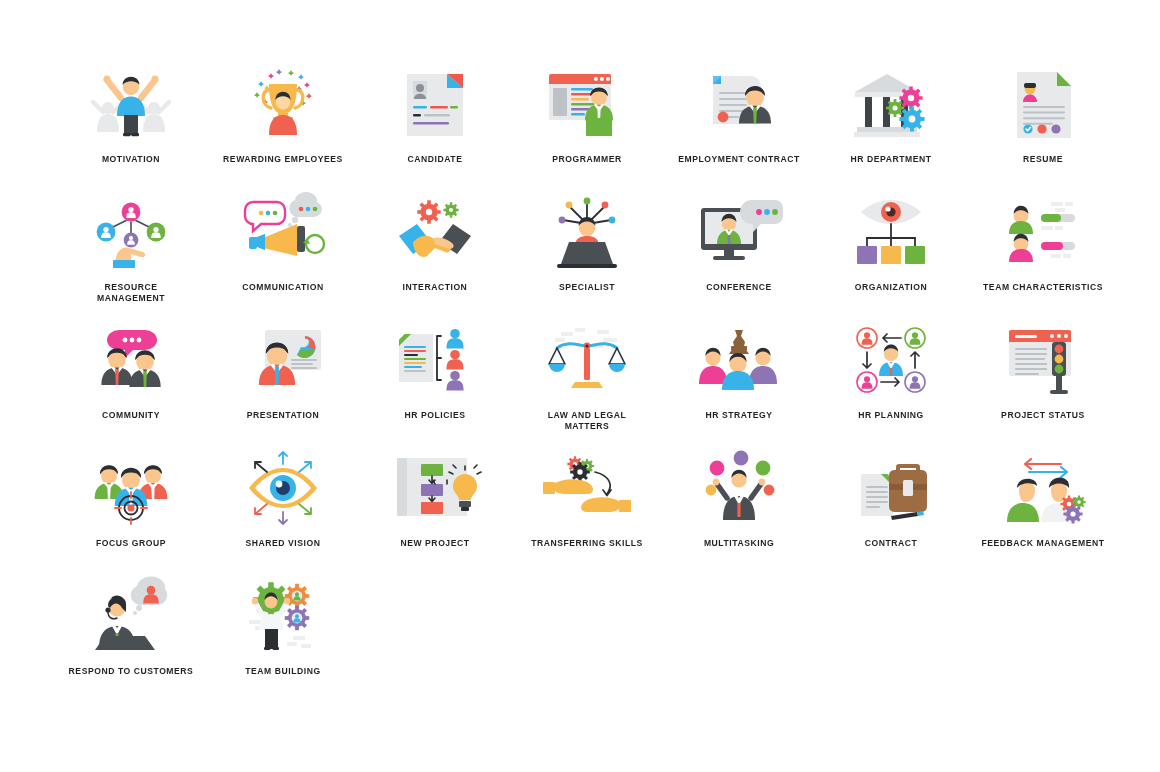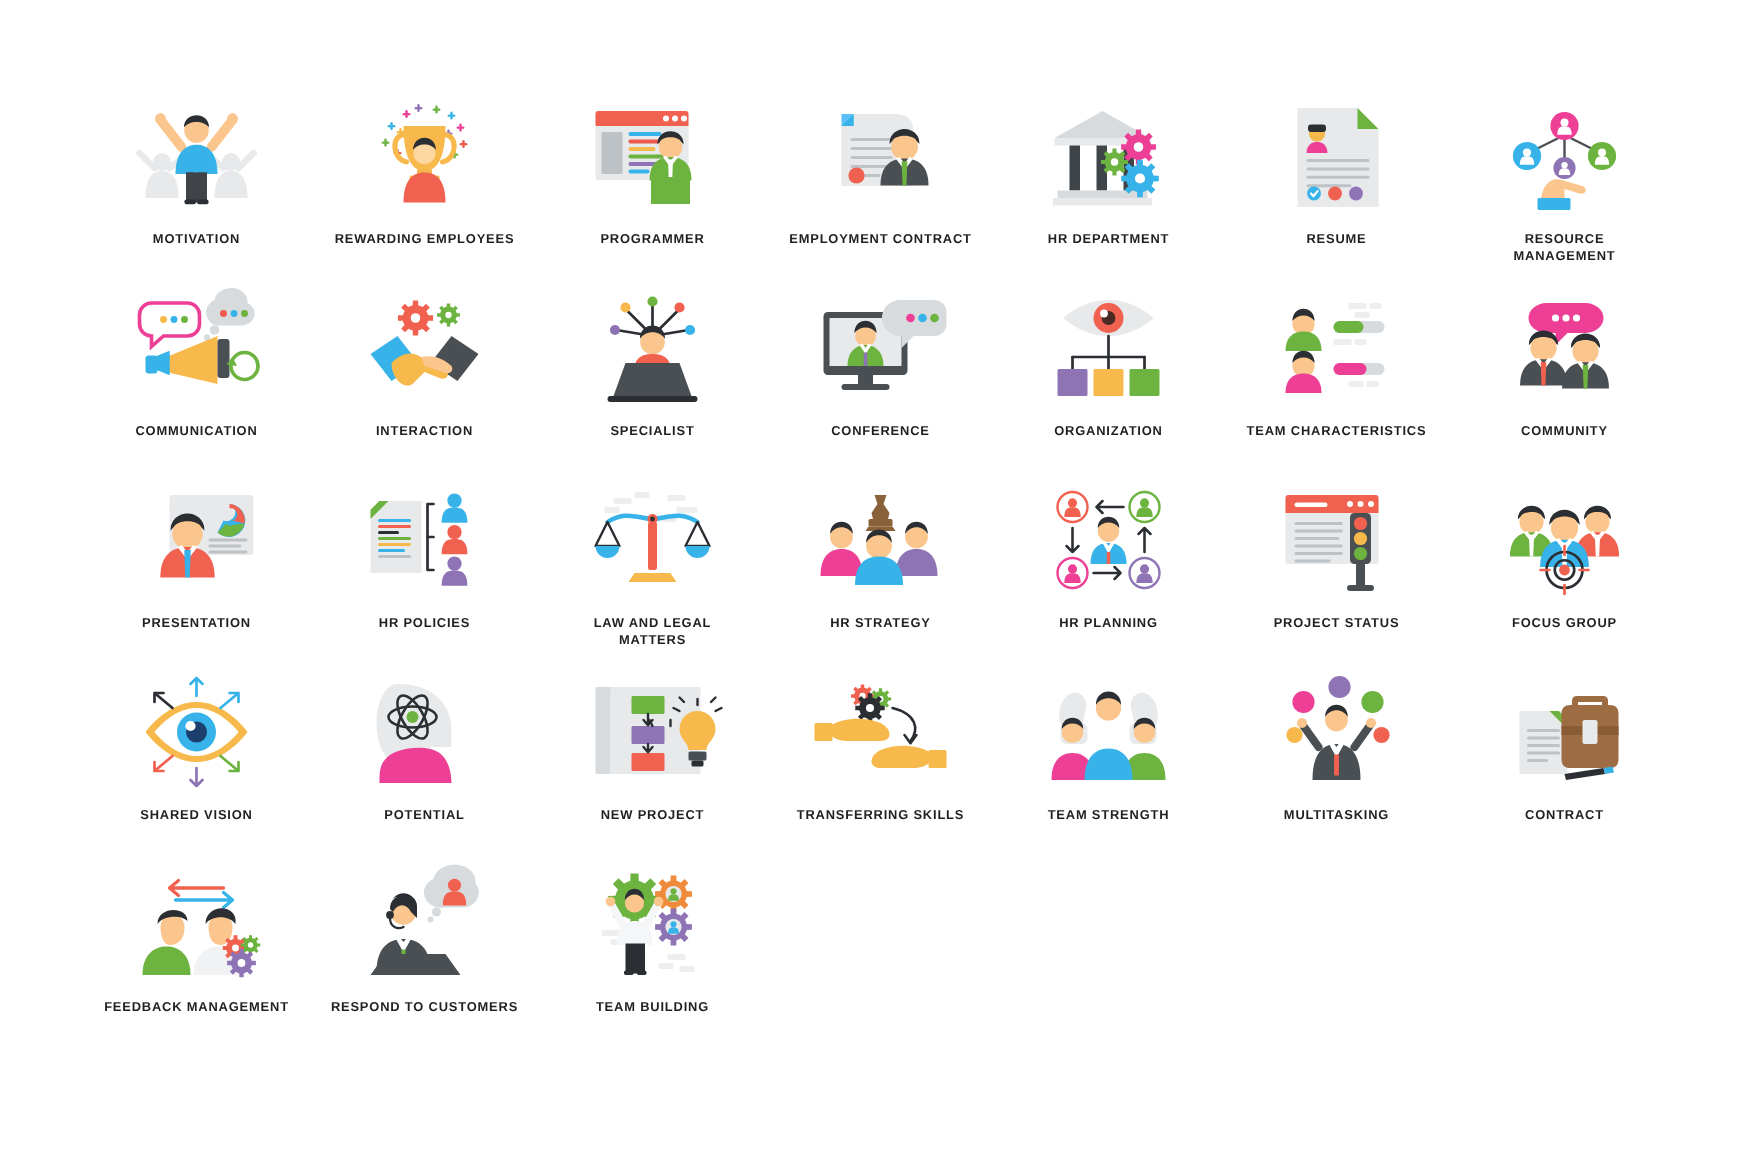--- a/index.html
+++ b/index.html
@@ -159,20 +159,39 @@
             <circle cx="48" cy="40" r="7.4" fill="#fcd7a1"></circle>
             <path d="M 40.4 38 C 40.4 27 55.6 27 55.6 38 C 52.6 33 43.4 33 40.4 38 Z" fill="#2b2e33"></path>
             <path d="M 34 73 C 34 57 41 53 48 53 C 55 53 62 57 62 73 Z" fill="#f1614f"></path>
           </svg>
         </div>
         <div class="icon-label">REWARDING EMPLOYEES</div>
       </div>
       <div class="icon-cell">
         <div class="icon-art">
           <svg viewBox="0 0 96 86" xmlns="http://www.w3.org/2000/svg">
+            <path d="M 20 12 L 60 12 L 76 26 L 76 74 L 20 74 Z" fill="#e7e9eb"></path>
+            <path d="M 60 12 L 76 26 L 60 26 Z" fill="#37b3ea"></path>
+            <path d="M 60 12 L 76 26 L 76 12 Z" fill="#ed5a4d"></path>
+            <rect x="26" y="19" width="14" height="18" fill="#d8dbde" rx="1"></rect>
+            <circle cx="33" cy="26" r="4" fill="#8a9096"></circle>
+            <path d="M 27 37 C 27 30 39 30 39 37 Z" fill="#8a9096"></path>
+            <rect x="26" y="44" width="14" height="2.6" fill="#37b3ea" rx="1.3"></rect>
+            <rect x="43" y="44" width="18" height="2.6" fill="#ed5a4d" rx="1.3"></rect>
+            <rect x="63" y="44" width="8" height="2.6" fill="#6cb33f" rx="1.3"></rect>
+            <rect x="26" y="52" width="8" height="2.4" fill="#2b2e33" rx="1.2"></rect>
+            <rect x="37" y="52" width="26" height="2.4" fill="#bdc2c6" rx="1.2"></rect>
+            <rect x="26" y="60" width="36" height="2.4" fill="#8e74b5" rx="1.2"></rect>
+          </svg>
+        </div>
+        <div class="icon-label">CANDIDATE</div>
+      </div>
+      <div class="icon-cell">
+        <div class="icon-art">
+          <svg viewBox="0 0 96 86" xmlns="http://www.w3.org/2000/svg">
             <rect x="10" y="12" width="62" height="46" fill="#e7e9eb" rx="2"></rect>
             <path d="M 10 14 a2 2 0 0 1 2 -2 L 70 12 a2 2 0 0 1 2 2 L 72 22 L 10 22 Z" fill="#f1614f"></path>
             <circle cx="57" cy="17" r="2" fill="#ffffff"></circle>
             <circle cx="63" cy="17" r="2" fill="#ffffff"></circle>
             <circle cx="69" cy="17" r="2" fill="#ffffff"></circle>
             <rect x="14" y="26" width="14" height="28" fill="#bdc2c6" rx="1"></rect>
             <rect x="32" y="26" width="22" height="2.6" fill="#37b3ea" rx="1.3"></rect>
             <rect x="32" y="31" width="30" height="2.6" fill="#ed5a4d" rx="1.3"></rect>
             <rect x="32" y="36" width="18" height="2.6" fill="#f7b94b" rx="1.3"></rect>
             <rect x="32" y="41" width="26" height="2.6" fill="#6cb33f" rx="1.3"></rect>
@@ -635,35 +654,20 @@
             <path d="M 32 26 L 20 16 M 26 16 L 20 16 L 20 22" stroke="#2b2e33" stroke-width="1.8" fill="none" stroke-linecap="round" stroke-linejoin="round"></path>
             <path d="M 32 58 L 20 68 M 26 68 L 20 68 L 20 62" stroke="#f1614f" stroke-width="1.8" fill="none" stroke-linecap="round" stroke-linejoin="round"></path>
             <path d="M 64 58 L 76 68 M 70 68 L 76 68 L 76 62" stroke="#6cb33f" stroke-width="1.8" fill="none" stroke-linecap="round" stroke-linejoin="round"></path>
           </svg>
         </div>
         <div class="icon-label">SHARED VISION</div>
       </div>
       <div class="icon-cell">
         <div class="icon-art">
           <svg viewBox="0 0 96 86" xmlns="http://www.w3.org/2000/svg">
-            <path d="M 30 10 C 56 10 66 26 66 40 L 66 52 L 52 52 L 52 64 L 30 64 C 20 60 16 48 16 36 C 16 22 22 10 30 10 Z" fill="#e7e9eb"></path>
-            <path d="M 22 60 C 28 52 50 50 58 56 C 64 60 66 70 66 76 L 18 76 C 18 70 18 64 22 60 Z" fill="#ee3f96"></path>
-            <g stroke="#2b2e33" stroke-width="1.7" fill="none">
-     <ellipse cx="40" cy="32" rx="16" ry="7"></ellipse>
-     <ellipse cx="40" cy="32" rx="16" ry="7" transform="rotate(60 40 32)"></ellipse>
-     <ellipse cx="40" cy="32" rx="16" ry="7" transform="rotate(120 40 32)"></ellipse>
-   </g>
-            <circle cx="40" cy="32" r="4" fill="#6cb33f"></circle>
-          </svg>
-        </div>
-        <div class="icon-label">POTENTIAL</div>
-      </div>
-      <div class="icon-cell">
-        <div class="icon-art">
-          <svg viewBox="0 0 96 86" xmlns="http://www.w3.org/2000/svg">
             <path d="M 14 12 C 18 12 20 16 20 20 L 20 70 L 80 70 L 80 12 Z" fill="#e7e9eb"></path>
             <path d="M 14 12 C 18 12 20 16 20 20 C 20 16 18 12 14 12 Z" fill="#bdc2c6"></path>
             <rect x="10" y="12" width="10" height="58" fill="#d8dbde" rx="1"></rect>
             <rect x="34" y="18" width="22" height="12" fill="#6cb33f" rx="1"></rect>
             <rect x="34" y="38" width="22" height="12" fill="#8e74b5" rx="1"></rect>
             <rect x="34" y="56" width="22" height="12" fill="#f1614f" rx="1"></rect>
             <path d="M 45 30 L 45 37 M 42 34 L 45 37.5 L 48 34" stroke="#2b2e33" stroke-width="1.6" fill="none" stroke-linecap="round" stroke-linejoin="round"></path>
             <path d="M 45 50 L 45 55 M 42 52 L 45 55.5 L 48 52" stroke="#2b2e33" stroke-width="1.6" fill="none" stroke-linecap="round" stroke-linejoin="round"></path>
             <path d="M 60 38 L 60 34 M 72 38 L 74 34 M 48 38 L 46 34" stroke="#2b2e33" stroke-width="1.6" fill="none" stroke-linecap="round" stroke-linejoin="round"></path>
             <path d="M 66 40 a 12 12 0 0 1 24 0 c 0 7 -6 9 -6 14 h -12 c 0 -5 -6 -7 -6 -14 z" fill="#f7b94b"></path>
@@ -693,40 +697,20 @@
               <circle cx="41" cy="26" r="2.7" fill="#ffffff"></circle>
             </g>
             <path d="M 14 38 C 24 32 38 32 48 36 C 56 40 56 48 48 48 L 26 48 C 18 48 12 44 14 38 Z" fill="#f7b94b"></path>
             <rect x="4" y="36" width="12" height="12" fill="#f7b94b" rx="1"></rect>
             <path d="M 82 56 C 72 50 58 50 48 54 C 40 58 40 66 48 66 L 70 66 C 78 66 84 62 82 56 Z" fill="#f7b94b"></path>
             <rect x="80" y="54" width="12" height="12" fill="#f7b94b" rx="1"></rect>
             <path d="M 56 26 C 72 30 74 40 68 48 M 64 44 L 68 49.5 L 72 44" stroke="#2b2e33" stroke-width="1.7" fill="none" stroke-linecap="round" stroke-linejoin="round"></path>
           </svg>
         </div>
         <div class="icon-label">TRANSFERRING SKILLS</div>
-      </div>
-      <div class="icon-cell">
-        <div class="icon-art">
-          <svg viewBox="0 0 96 86" xmlns="http://www.w3.org/2000/svg">
-            <path d="M 18 40 C 12 32 16 18 24 16 C 30 15 34 20 33 26 L 30 40 Z" fill="#e7e9eb"></path>
-            <path d="M 78 40 C 84 32 80 18 72 16 C 66 15 62 20 63 26 L 66 40 Z" fill="#e7e9eb"></path>
-            <rect x="16" y="36" width="18" height="14" fill="#e7e9eb" rx="4"></rect>
-            <rect x="62" y="36" width="18" height="14" fill="#e7e9eb" rx="4"></rect>
-            <circle cx="48" cy="26" r="8.4" fill="#fbc68d"></circle>
-            <path d="M 39.6 24 C 39.6 12 56.4 12 56.4 24 C 53 18 43 18 39.6 24 Z" fill="#2b2e33"></path>
-            <circle cx="24" cy="42" r="7.2" fill="#fbc68d"></circle>
-            <path d="M 16.8 40 C 16.8 30 31.2 30 31.2 40 C 28 35 20 35 16.8 40 Z" fill="#2b2e33"></path>
-            <circle cx="72" cy="42" r="7.2" fill="#fbc68d"></circle>
-            <path d="M 64.8 40 C 64.8 30 79.2 30 79.2 40 C 76 35 68 35 64.8 40 Z" fill="#2b2e33"></path>
-            <path d="M 10 74 C 10 60 17 56 24 56 C 31 56 38 60 38 74 Z" fill="#ee3f96"></path>
-            <path d="M 58 74 C 58 60 65 56 72 56 C 79 56 86 60 86 74 Z" fill="#6cb33f"></path>
-            <path d="M 32 74 C 32 58 40 53 48 53 C 56 53 64 58 64 74 Z" fill="#37b3ea"></path>
-          </svg>
-        </div>
-        <div class="icon-label">TEAM STRENGTH</div>
       </div>
       <div class="icon-cell">
         <div class="icon-art">
           <svg viewBox="0 0 96 86" xmlns="http://www.w3.org/2000/svg">
             <circle cx="26" cy="22" r="7.4" fill="#ee3f96"></circle>
             <circle cx="50" cy="12" r="7.4" fill="#8e74b5"></circle>
             <circle cx="72" cy="22" r="7.4" fill="#6cb33f"></circle>
             <circle cx="20" cy="44" r="5.4" fill="#f7b94b"></circle>
             <circle cx="78" cy="44" r="5.4" fill="#f1614f"></circle>
             <circle cx="48" cy="34" r="7.6" fill="#fbc68d"></circle>

